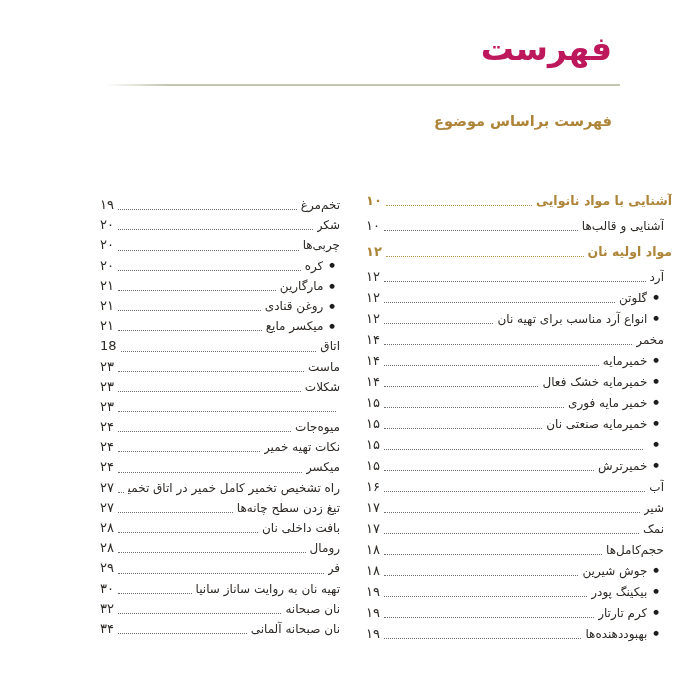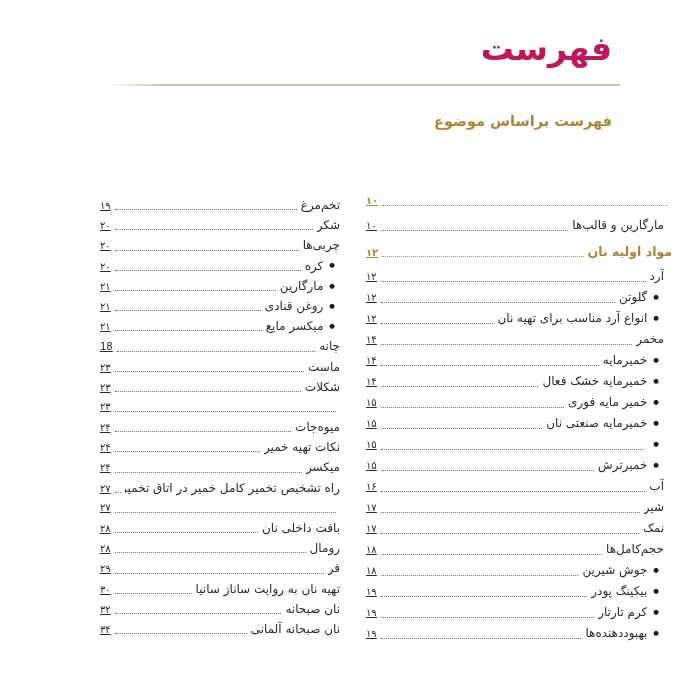--- a/index.html
+++ b/index.html
@@ -46,37 +46,38 @@
     flex:0 0 auto;font-size:6.5px;line-height:1;
     align-self:center;margin-left:6px;color:#1c1c1c;
   }
   .lbl{flex:0 1 auto;overflow:hidden;}
   .dots{
     flex:1 1 6px;min-width:6px;
     border-bottom:1.7px dotted #6f6f6f;
     align-self:flex-end;margin:0 4px 5px 4px;height:0;
   }
   .r-header .dots{border-bottom-color:#b5924d;}
-  .pg{flex:0 0 auto;font-size:10px;text-decoration:underline;}
+  .pg{flex:0 0 auto;font-size:13px;}
 </style>
 </head>
 <body>
 
 <div class="page">
   <div class="title" style="color: #be185d;">فهرست</div>
   <div class="rule"></div>
   <div class="subtitle" style="color: rgb(173, 132, 56);">فهرست براساس موضوع</div>
 
   <div class="col col-right">
       <div class="row r-header" style="color: rgb(173, 132, 56);">
+        <span class="lbl">آشنایی با مواد نانوایی</span>
         <span class="dots"></span>
         <span class="pg">۱۰</span>
       </div>
       <div class="row r-plain">
-        <span class="lbl">مارگارین و قالب‌ها</span>
+        <span class="lbl">آشنایی و قالب‌ها</span>
         <span class="dots"></span>
         <span class="pg">۱۰</span>
       </div>
       <div class="row r-header" style="color: rgb(173, 132, 56);">
         <span class="lbl">مواد اولیه نان</span>
         <span class="dots"></span>
         <span class="pg">۱۲</span>
       </div>
       <div class="row r-plain">
         <span class="lbl">آرد</span>
@@ -214,21 +215,21 @@
         <span class="dots"></span>
         <span class="pg">۲۱</span>
       </div>
       <div class="row r-bullet">
         <span class="blt">●</span>
         <span class="lbl">میکسر مایع</span>
         <span class="dots"></span>
         <span class="pg">۲۱</span>
       </div>
       <div class="row r-plain">
-        <span class="lbl">چانه</span>
+        <span class="lbl">اتاق</span>
         <span class="dots"></span>
         <span class="pg">18</span>
       </div>
       <div class="row r-plain">
         <span class="lbl">ماست</span>
         <span class="dots"></span>
         <span class="pg">۲۳</span>
       </div>
       <div class="row r-plain">
         <span class="lbl">شکلات</span>
@@ -253,20 +254,21 @@
         <span class="lbl">میکسر</span>
         <span class="dots"></span>
         <span class="pg">۲۴</span>
       </div>
       <div class="row r-plain">
         <span class="lbl">راه تشخیص تخمیر کامل خمیر در اتاق تخمیر</span>
         <span class="dots"></span>
         <span class="pg">۲۷</span>
       </div>
       <div class="row r-plain">
+        <span class="lbl">تیغ زدن سطح چانه‌ها</span>
         <span class="dots"></span>
         <span class="pg">۲۷</span>
       </div>
       <div class="row r-plain">
         <span class="lbl">بافت داخلی نان</span>
         <span class="dots"></span>
         <span class="pg">۲۸</span>
       </div>
       <div class="row r-plain">
         <span class="lbl">رومال</span>

